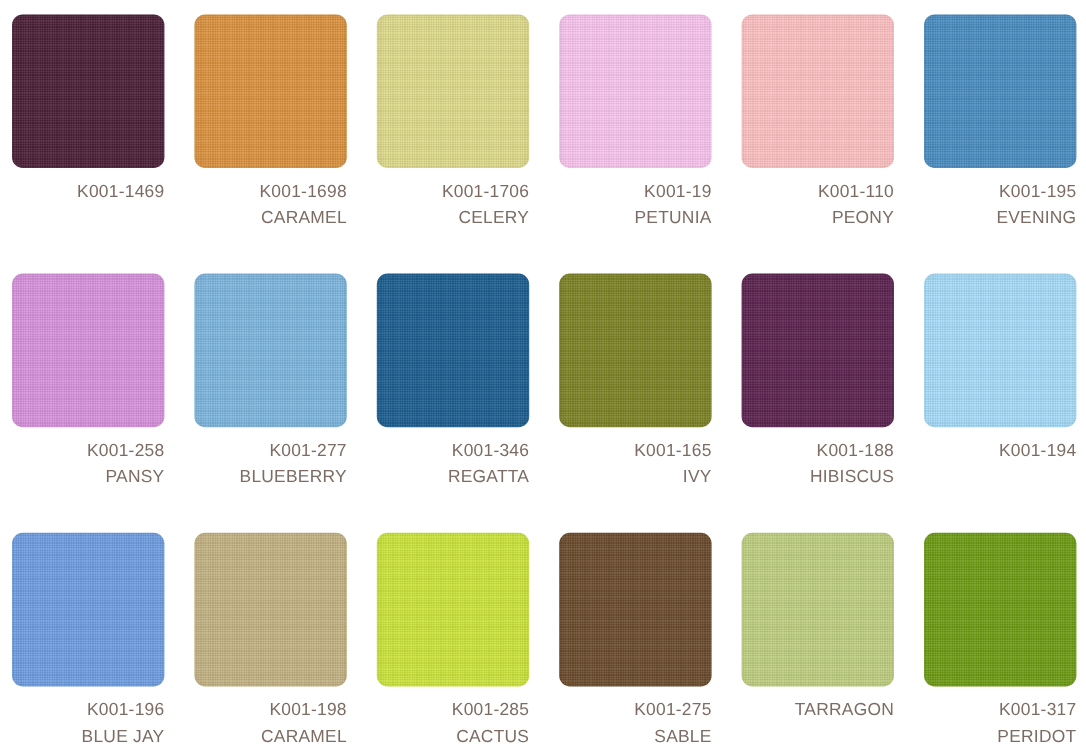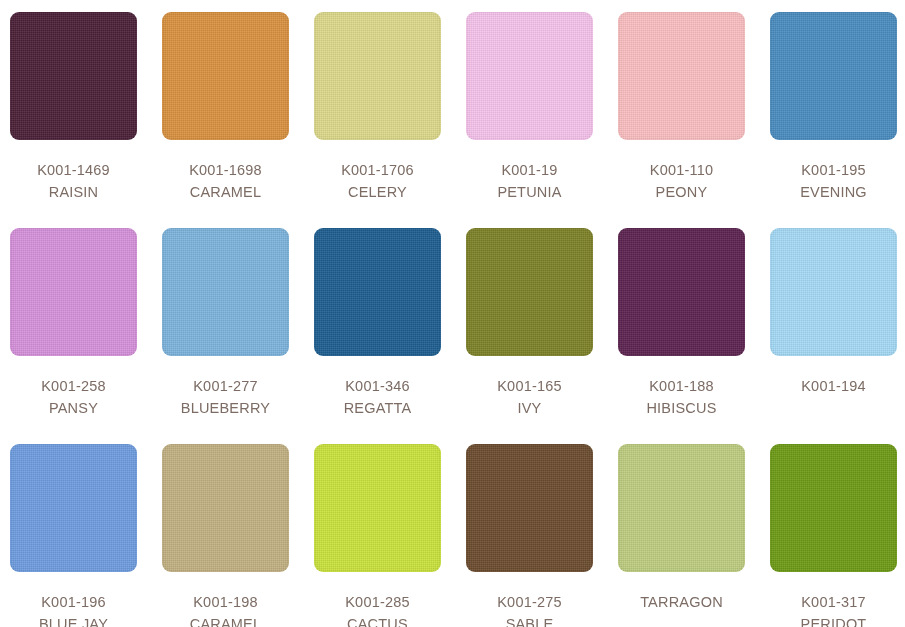--- a/index.html
+++ b/index.html
@@ -66,44 +66,42 @@
     content: "";
     position: absolute;
     inset: 0;
     border-radius: 9px;
     box-shadow: inset 0 0 6px rgba(0,0,0,0.05);
     pointer-events: none;
   }
 
   .swatch-labels {
     width: 127px;
-    text-align: center;
+    text-align: right;
     padding-top: 9px;
-    margin-top: 10px;
   }
 
   .swatch-code,
   .swatch-name {
     display: block;
     color: #7c6c64;
     font-size: 14.5px;
     line-height: 22px;
     letter-spacing: 0.2px;
     white-space: nowrap;
   }
 </style>
 </head>
 <body style="background-color: rgb(255, 255, 255);">
 
 <div id="swatch-grid">
     <div class="swatch-cell">
       <div class="swatch-chip" style="background-color: rgb(75, 32, 56);"></div>
       <div class="swatch-labels">
         <span class="swatch-code">K001-1469</span>
-        <span class="swatch-name">RAISIN</span>
       </div>
     </div>
     <div class="swatch-cell">
       <div class="swatch-chip" style="background-color: rgb(217, 145, 63);"></div>
       <div class="swatch-labels">
         <span class="swatch-code">K001-1698</span>
         <span class="swatch-name">CARAMEL</span>
       </div>
     </div>
     <div class="swatch-cell">

